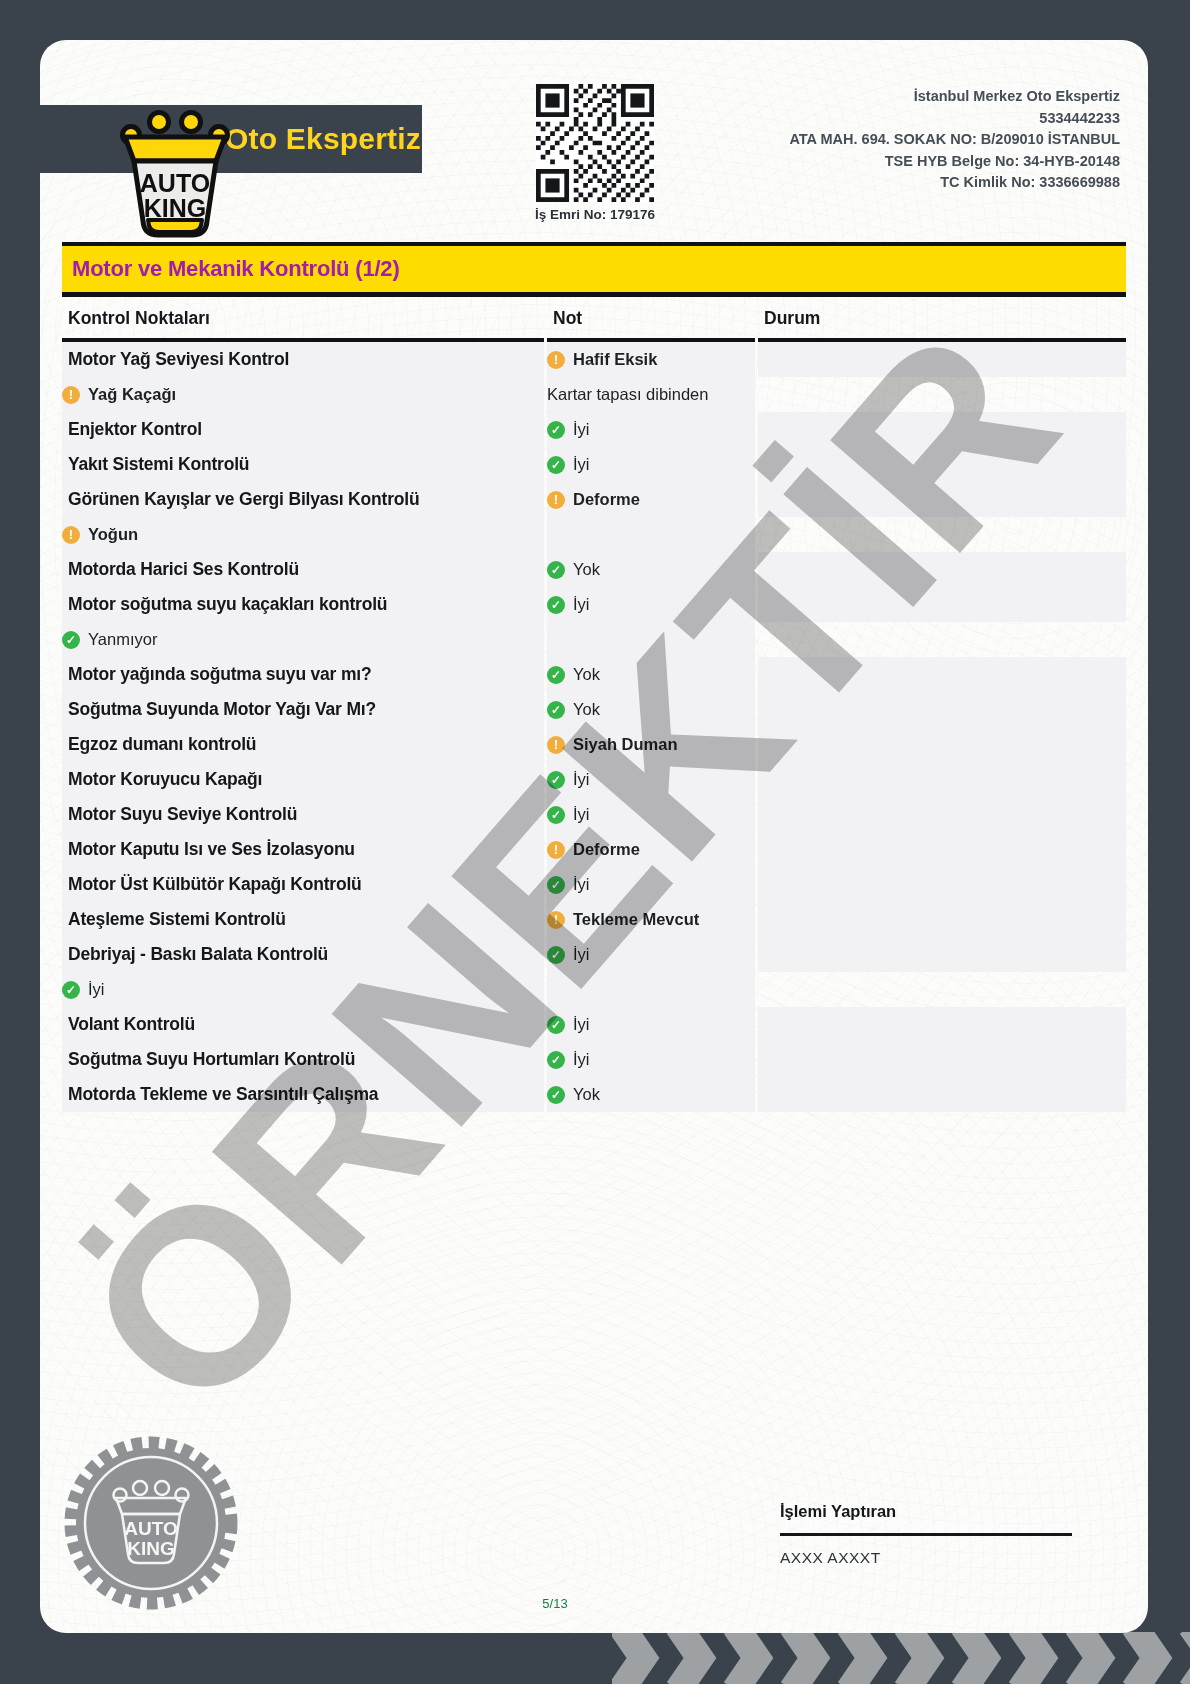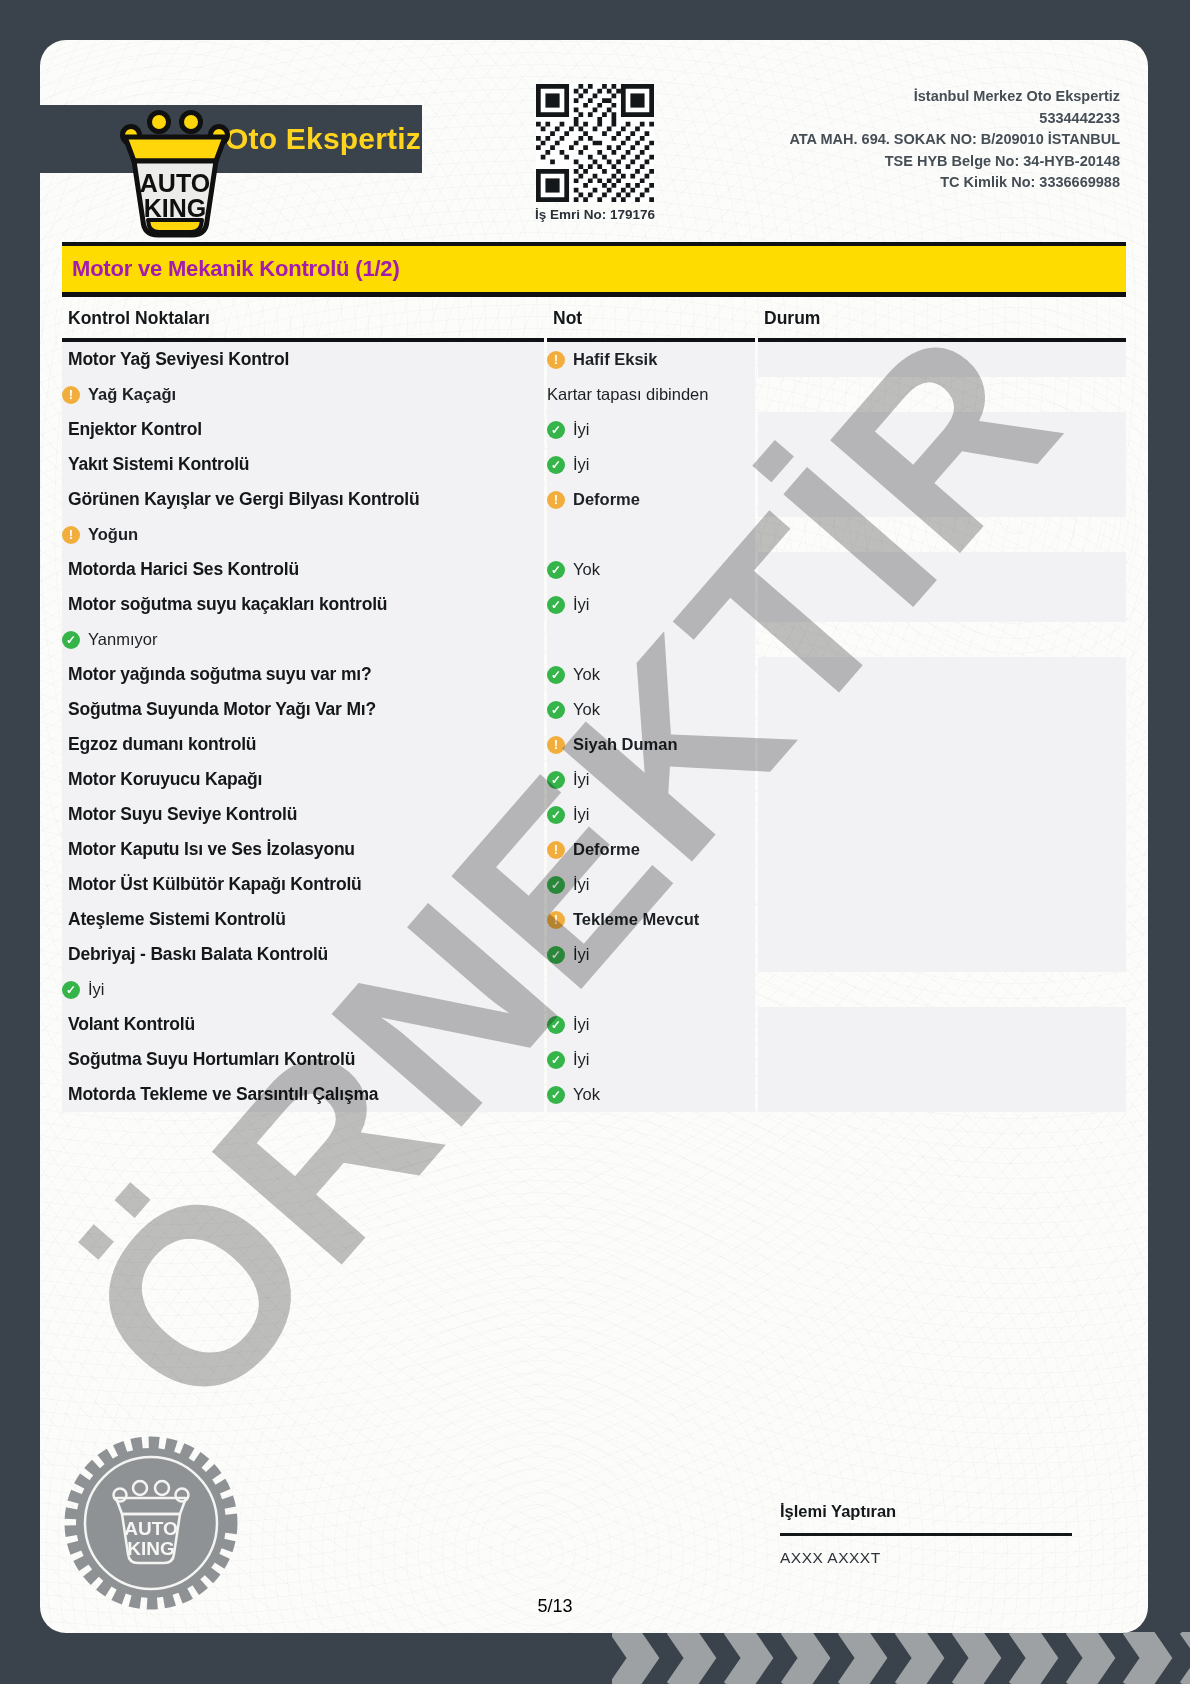--- a/index.html
+++ b/index.html
@@ -65,21 +65,21 @@
     color:#BFBFBF; mix-blend-mode:multiply;
     white-space:nowrap; pointer-events:none; z-index:9;
   }
   
   .stamp { position:absolute; left:20px; top:1392px; width:182px; height:182px; }
   .sign  { position:absolute; left:740px; top:1462px; width:292px; }
   .sign-label { font-size:16.5px; font-weight:700; color:#14181B; }
   .sign-line  { height:3px; background:#14181B; margin-top:12px; }
   .sign-name  { margin-top:13px; font-size:15.5px; color:#2B3238; letter-spacing:.5px; }
   .page-num   { position:absolute; left:420px; top:1556px; width:190px; text-align:center;
-                font-size:18px; color:#000000; }
+                font-size:13px; color:#15803d; }
   
   .chevrons { position:absolute; right:0; bottom:0; width:578px; height:52px; }
 </style>
 </head>
 <body>
 
 <svg class="chevrons" viewBox="0 0 578 52" preserveAspectRatio="none">
   <g fill="none" stroke="#9EA1A3" stroke-width="27" stroke-linejoin="miter">
     <path d="M9 -6 L31 26 L9 58"></path>
       <path d="M66 -6 L88 26 L66 58"></path>

